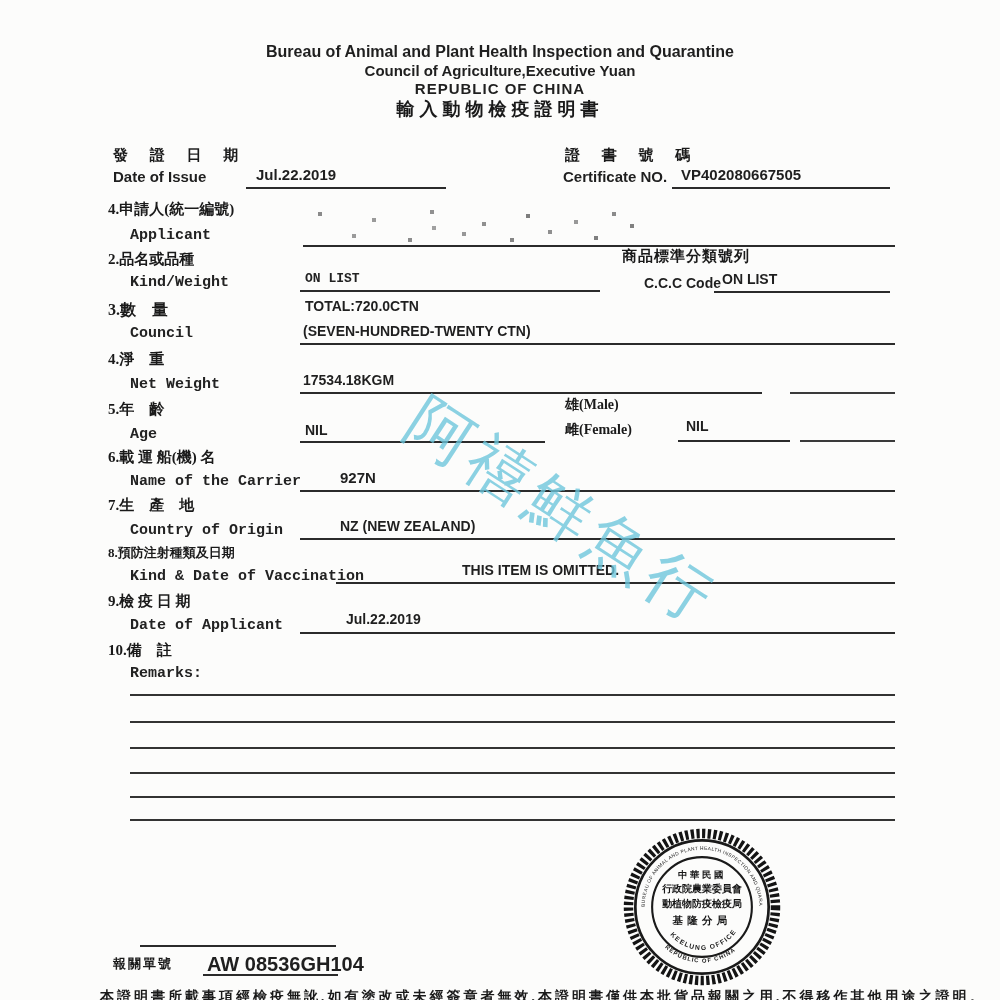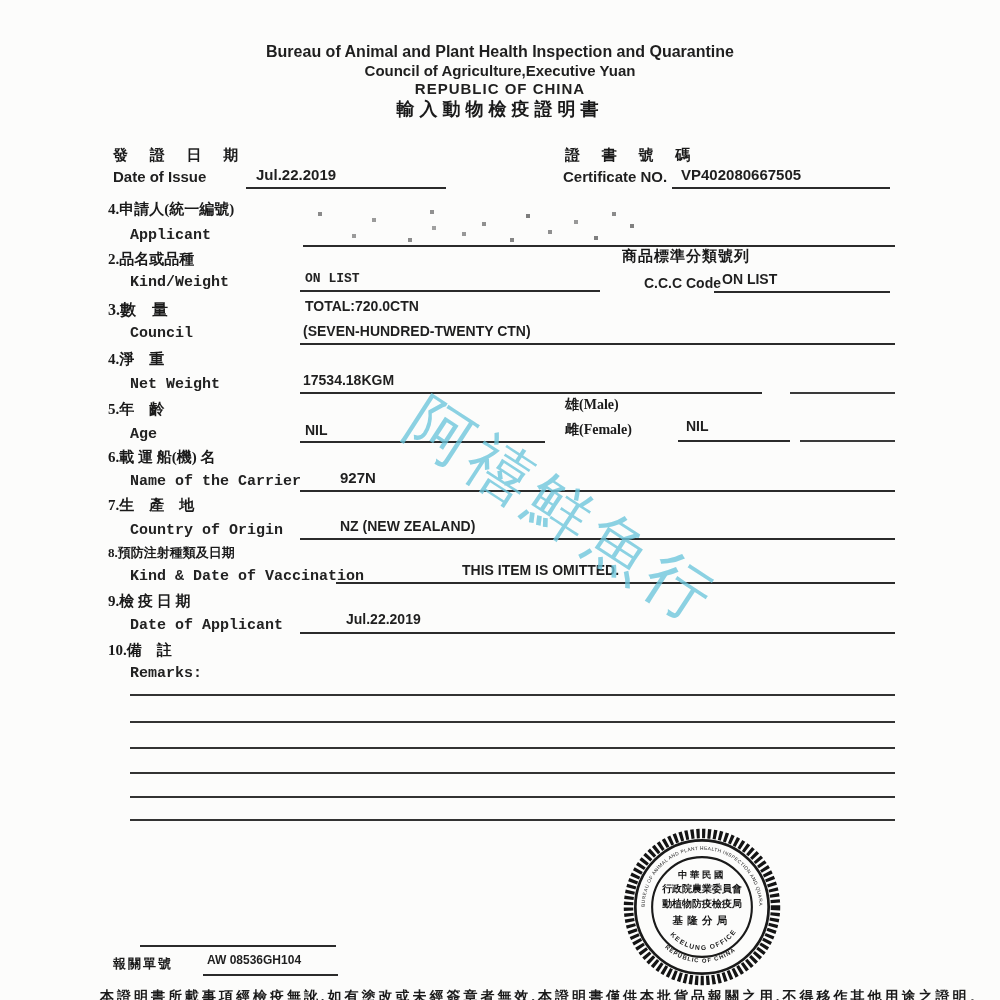--- a/index.html
+++ b/index.html
@@ -137,18 +137,18 @@
     <text x="80" y="66" text-anchor="middle" font-size="9.5" font-weight="bold" fill="#161616" font-family="Liberation Serif, serif">行政院農業委員會</text>
     <text x="80" y="80" text-anchor="middle" font-size="9.5" font-weight="bold" fill="#161616" font-family="Liberation Serif, serif">動植物防疫檢疫局</text>
     <text x="80" y="96" text-anchor="middle" font-size="10" font-weight="bold" fill="#161616" letter-spacing="4" font-family="Liberation Serif, serif">基隆分局</text>
     <text font-size="6.4" fill="#1a1a1a" font-weight="bold" font-family="Liberation Sans, sans-serif" letter-spacing="1.2">
       <textPath href="#officeArc" startOffset="8%">KEELUNG OFFICE</textPath>
     </text>
   </svg>
 
   <div class="uline" style="left:140px;top:945px;width:196px;"></div>
   <div class="abs zh" style="left:113px;top:955px;font-size:13px;letter-spacing:2px;">報關單號</div>
-  <div class="abs sans" style="left:207px;top:953px;font-size:12px;">AW 08536GH104</div>
+  <div class="abs sans" style="left:207px;top:953px;font-size:20px;">AW 08536GH104</div>
   <div class="uline" style="left:203px;top:974px;width:135px;"></div>
 
   <div class="abs zh" id="clipped-note">本證明書所載事項經檢疫無訛,如有塗改或未經簽章者無效,本證明書僅供本批貨品報關之用,不得移作其他用途之證明。</div>
 
 </div>
 
 </body></html>

